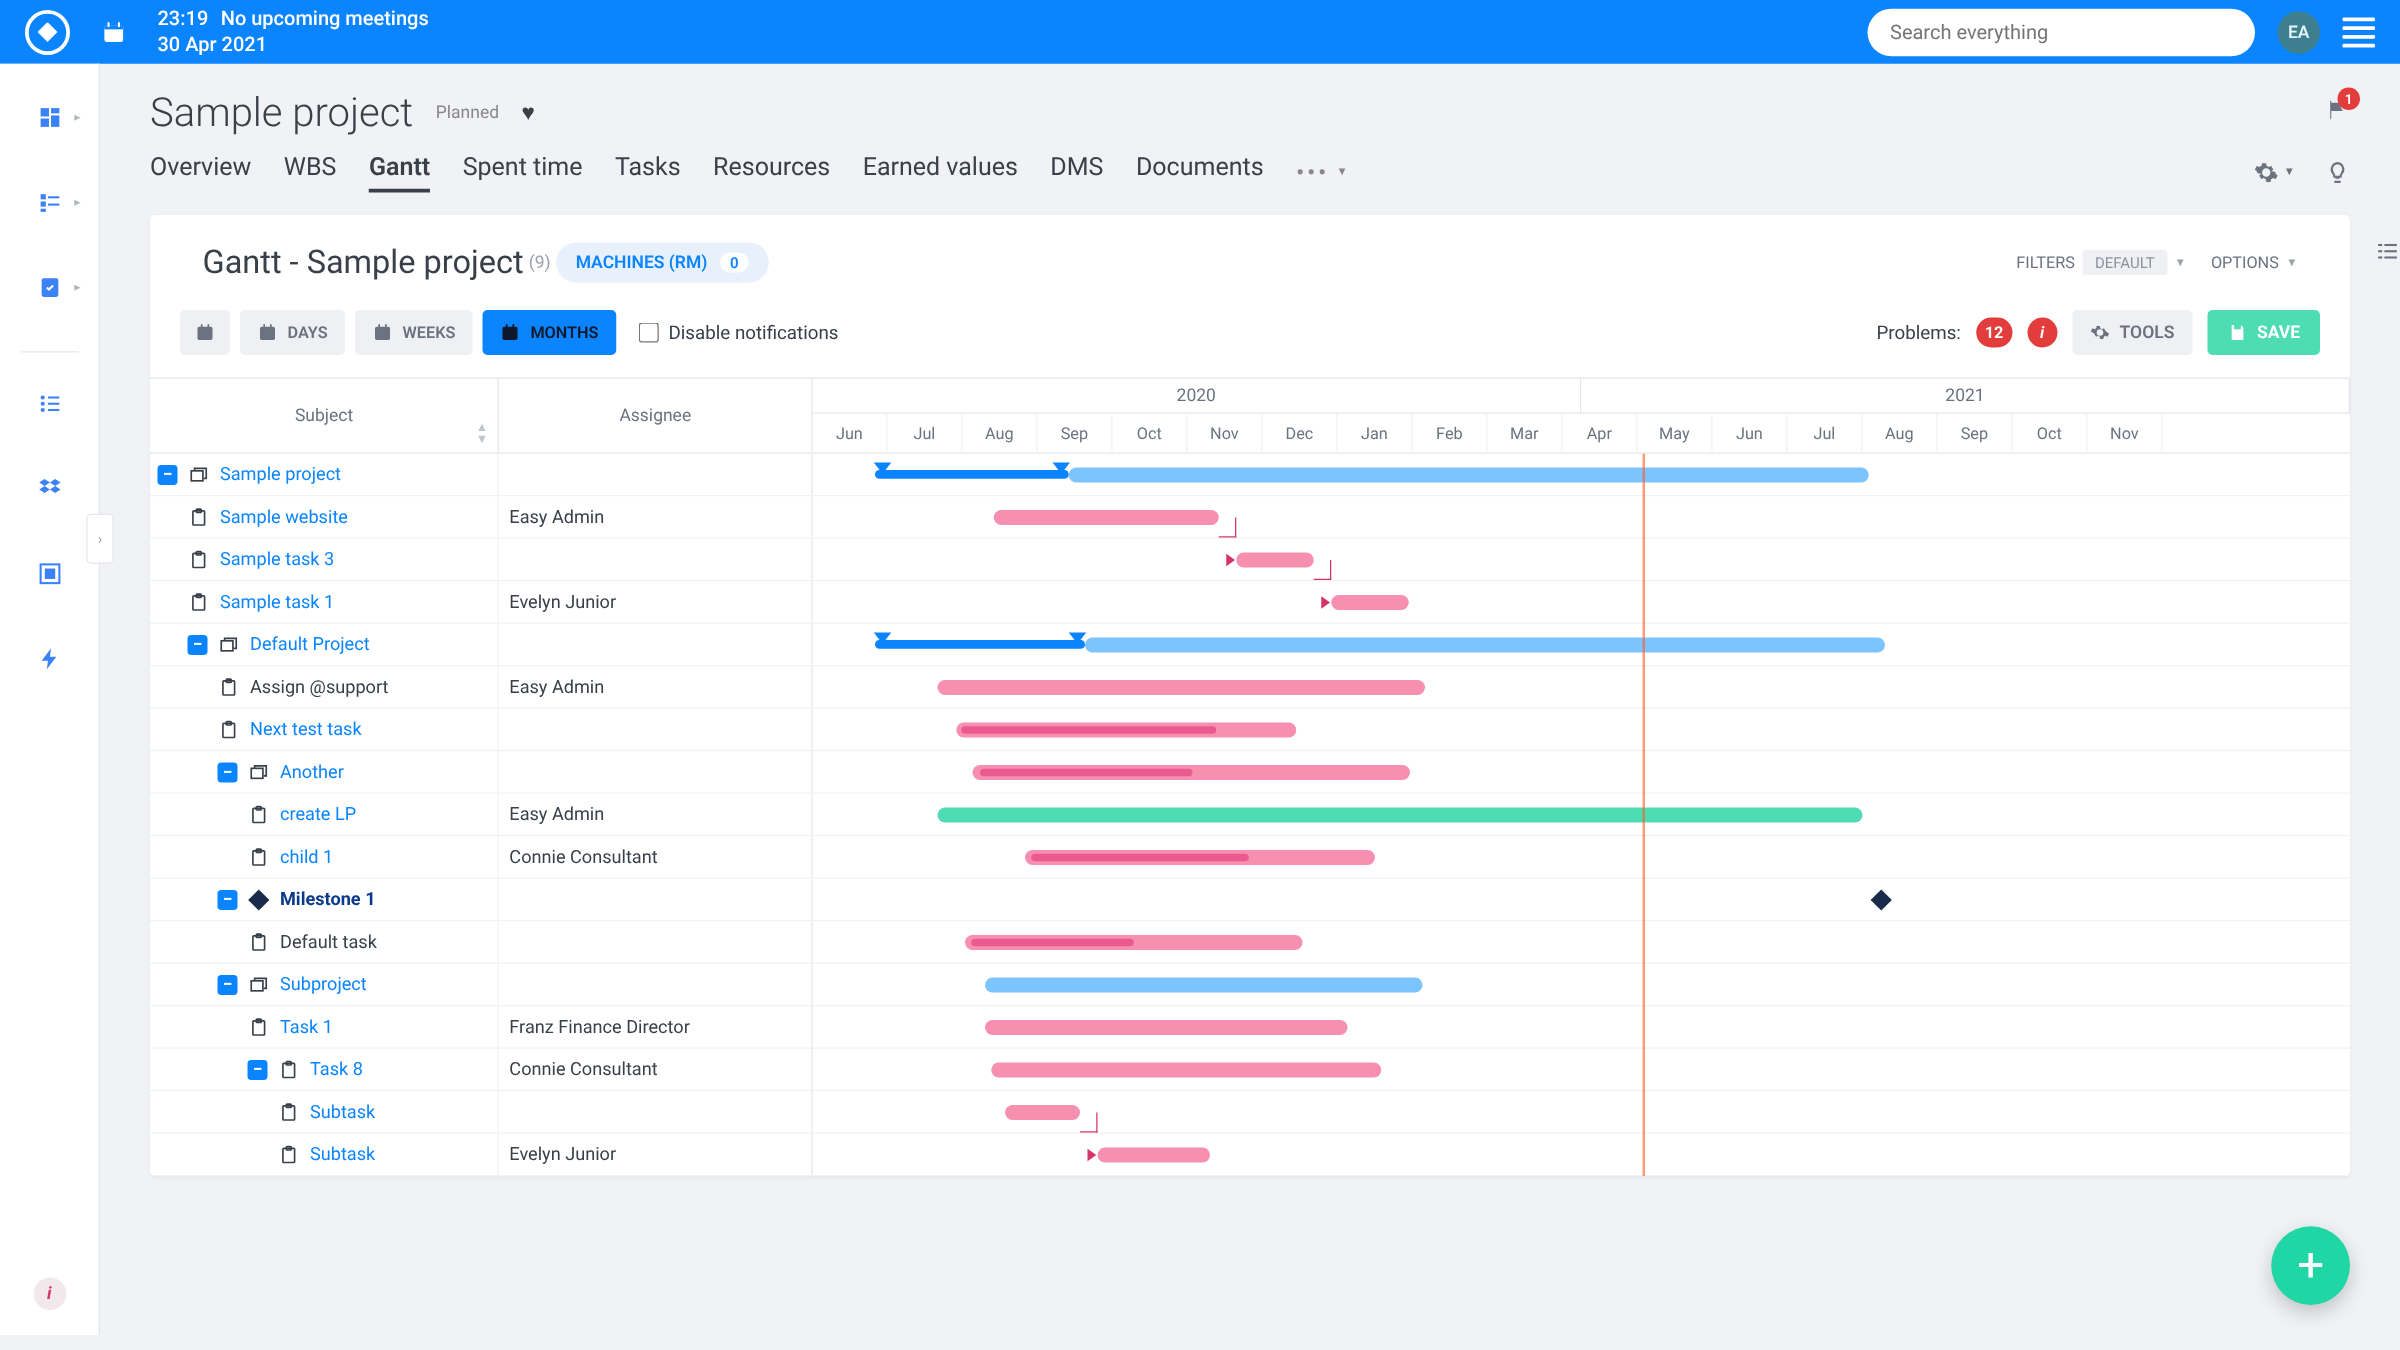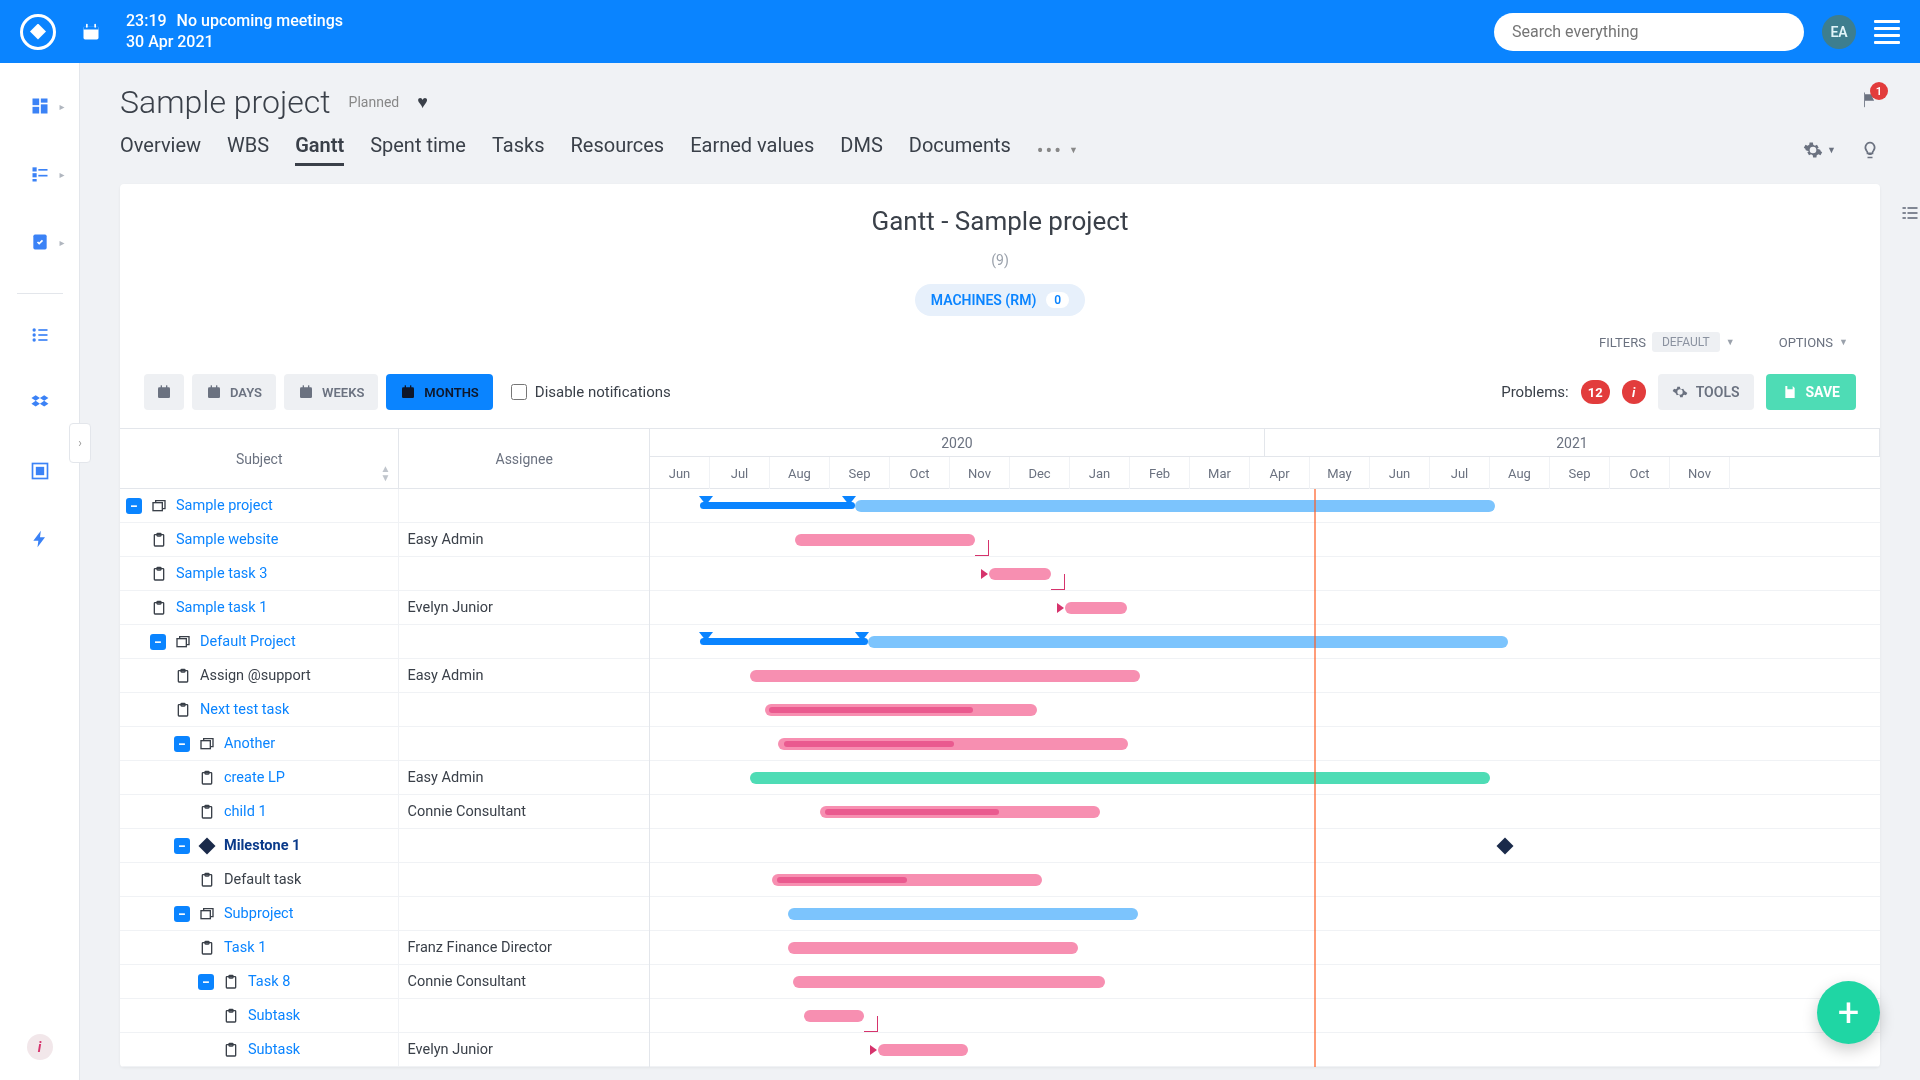--- a/index.html
+++ b/index.html
@@ -1,17 +1,17 @@
 <!DOCTYPE html>
 <html><head>
 <meta charset="utf-8">
 <style>
 * { margin: 0; padding: 0; box-sizing: border-box; font-family: -apple-system, BlinkMacSystemFont, "Segoe UI", Roboto, sans-serif; }
 body { background: #f0f2f5; width: 1920px; height: 1080px; overflow: hidden; color: #333; }
-.topbar { background: #0a84ff; height: 63px; display: flex; align-items: center; padding: 0 20px; color: #fff; }
+.topbar { background: #0a84ff; height: 51px; display: flex; align-items: center; padding: 0 20px; color: #fff; }
 .topbar-left { display: flex; align-items: center; gap: 20px; }
 .logo-circle { width: 36px; height: 36px; border: 3px solid #fff; border-radius: 50%; display: flex; align-items: center; justify-content: center; }
 .logo-inner { width: 16px; height: 16px; background: #fff; clip-path: polygon(50% 0%, 100% 50%, 50% 100%, 0% 50%); }
 .calendar-icon { width: 30px; height: 30px; display:flex; align-items:center; justify-content:center; }
 .header-info { display: flex; flex-direction: column; font-weight: 500; line-height:1.3; }
 .header-line1 { display: flex; gap: 10px; }
 .topbar-right { margin-left: auto; display: flex; align-items: center; gap: 18px; }
 .search-box { background: #fff; border-radius: 20px; height: 38px; width: 310px; padding: 0 18px; display: flex; align-items: center; color: #888; font-size: 16px; }
 .search-box input { border:none; outline:none; width:100%; font-size:16px; color:#333; }
 .avatar-badge { width: 34px; height: 34px; background: #3d7e8f; border-radius: 50%; display: flex; align-items: center; justify-content: center; color: #e0f4f9; font-weight: 600; font-size: 14px; }
@@ -39,27 +39,27 @@
 .tabs-row { display:flex; align-items:center; gap:26px; border-bottom:0; margin-bottom:18px; }
 .tabs { display:flex; gap:26px; }
 .tab { color:#3a4049; font-size:20px; padding-bottom:6px; cursor:pointer; }
 .tab.active { font-weight:600; border-bottom:3px solid #3a4049; }
 .tab-more { color:#888; font-size:20px; cursor:pointer; letter-spacing:2px; display:flex; align-items:center; gap:6px;}
 .tabs-right { margin-left:auto; display:flex; align-items:center; gap:24px; color:#6b7280;}
 .gear-icn, .bulb-icn { cursor:pointer; display:flex; align-items:center; gap:4px; font-size:20px;}
 .tasklist-icn { position:absolute; right:0; top:140px; cursor:pointer; color:#6b7280; font-size:20px;}
 
 .panel { background:#fff; border-radius:4px; box-shadow: 0 1px 3px rgba(0,0,0,.06); padding:0; overflow:hidden; }
-.panel-header { display:flex; align-items:center; padding:22px 32px 12px; gap:16px;flex-direction:column;}
+.panel-header { display:flex; align-items:center; padding:22px 42px 12px; gap:4px;}
 .panel-title { font-size:26px; font-weight:400; color:#3a4049; }
 .panel-count { color:#9aa1ab; font-size:14px; }
 .machines-pill { background:#e7f0fb; color:#0a84ff; border-radius:20px; padding:8px 16px; font-size:14px; font-weight:600; display:flex; align-items:center; gap:10px; cursor:pointer;}
 .machines-pill .count { background:#fff; color:#0a84ff; border-radius:10px; padding:1px 8px; font-size:12px;}
 .panel-header-right { margin-left:auto; display:flex; align-items:center; gap:20px; font-size:13px; color:#6b7280;}
-.hdr-link { display:flex; align-items:center; gap:6px; cursor:pointer;margin-left:24px;}
+.hdr-link { display:flex; align-items:center; gap:6px; cursor:pointer;}
 .default-pill { background:#eef0f3; padding:3px 10px; border-radius:3px; font-size:12px; color:#8b92a0;}
 .caret-sm { font-size:9px; color:#9aa1ab;}
 
 .toolbar { display:flex; align-items:center; padding:10px 24px 18px; gap:8px;}
 .zoom-btn { background:#eef0f3; color:#6b7280; border-radius:4px; padding:10px 14px; font-size:13px; font-weight:600; display:flex; align-items:center; gap:8px; cursor:pointer;}
 .zoom-btn.icon-only { padding:10px 12px;}
 .zoom-btn.active { background:#0a84ff; color:#0f172a; }
 .zoom-btn svg { fill: currentColor; }
 .checkbox-wrap { display:flex; align-items:center; gap:8px; margin-left:10px; color:#3a4049; font-size:15px;}
 .checkbox-wrap input { width:16px; height:16px; }

